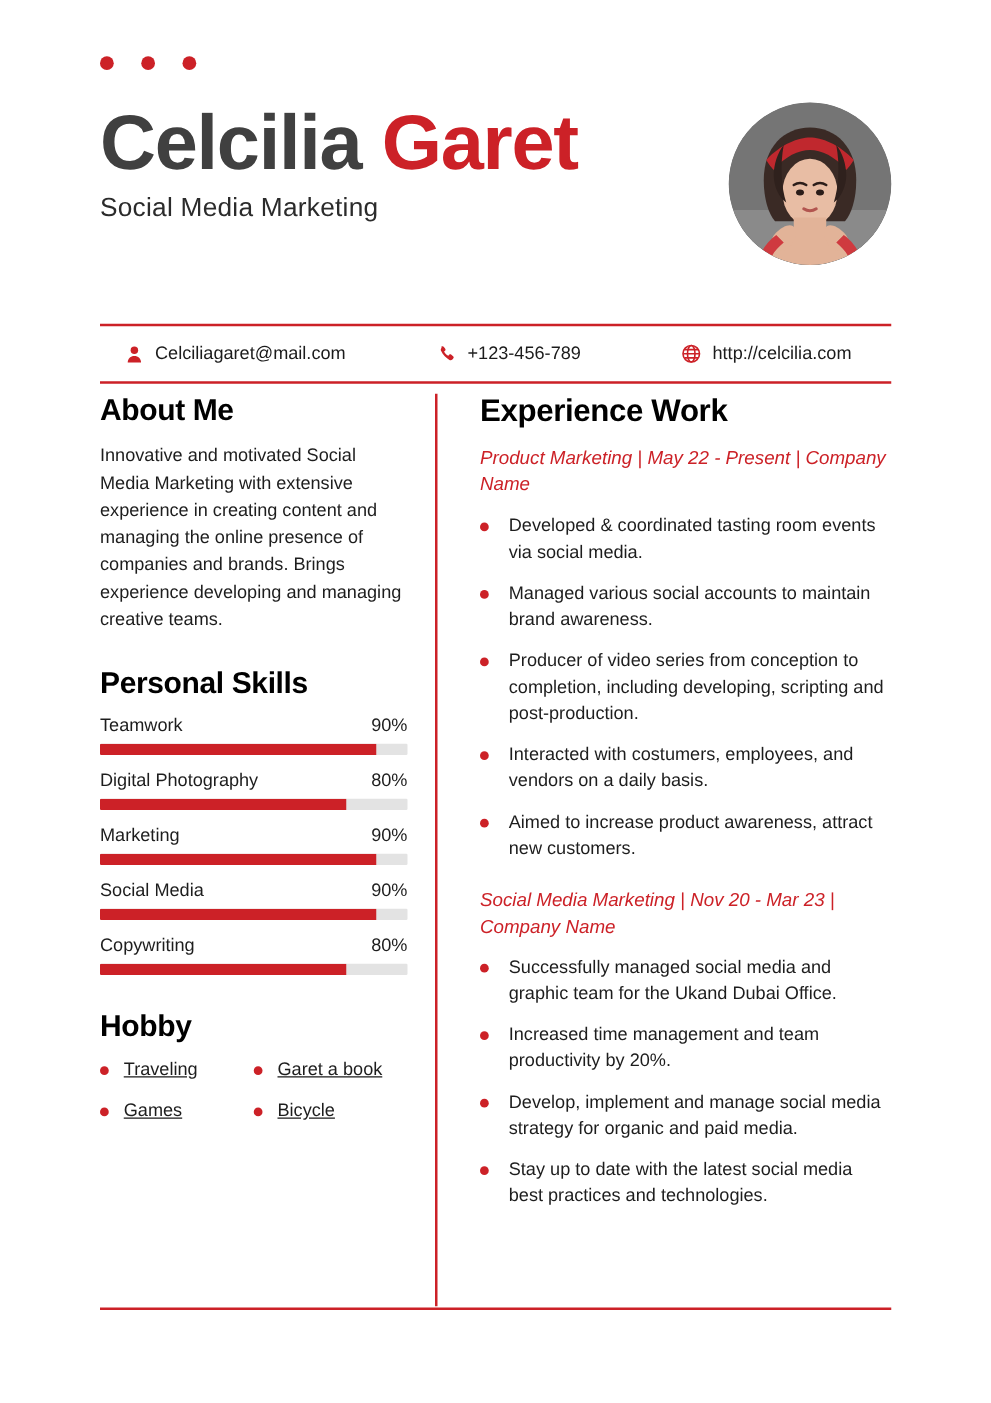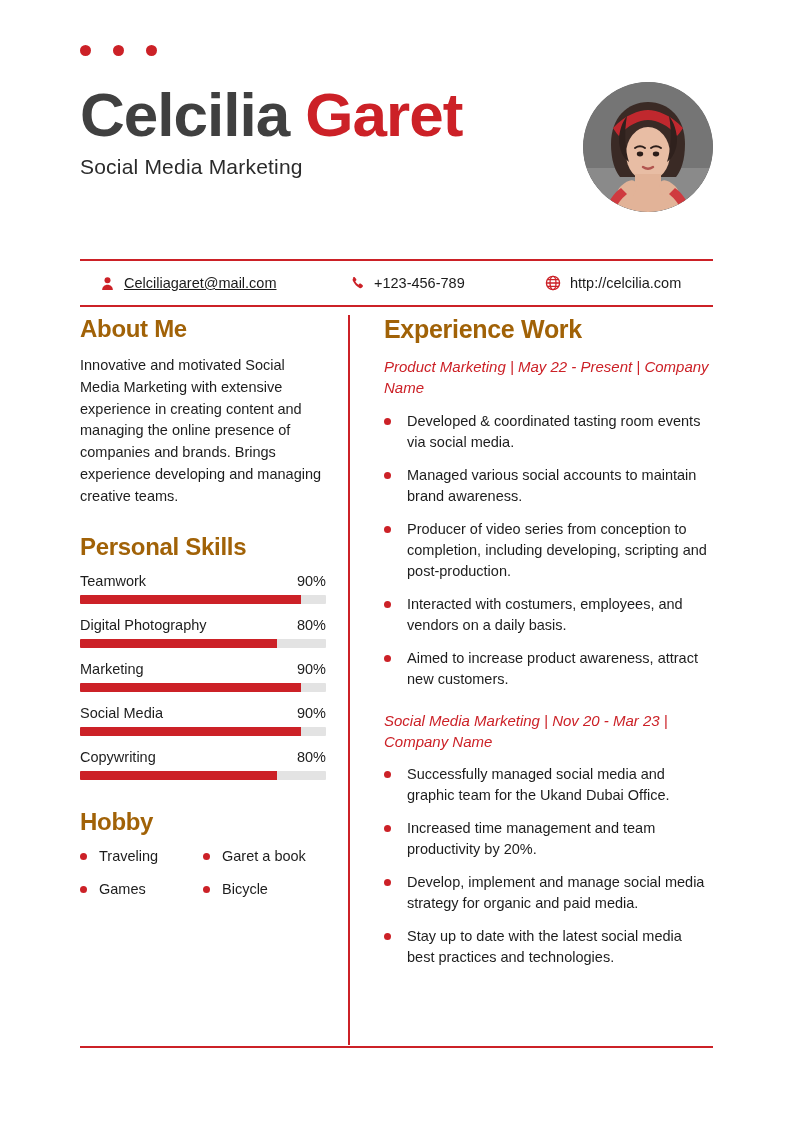--- a/index.html
+++ b/index.html
@@ -85,21 +85,21 @@
     align-items: center;
   }
   .contact-item {
     display: flex;
     align-items: center;
     gap: 9px;
     font-size: 14.5px;
     color: #1b1b1b;
     white-space: nowrap;
   }
-  .contact-item:nth-child(1) { width: 250px; padding-left: 20px; text-decoration: underline; }
+  .contact-item:nth-child(1) { width: 250px; padding-left: 20px; }
   .contact-item:nth-child(2) { width: 195px; }
   .contact-item:nth-child(3) { flex: 1; }
   .ci-icon { color: #cc2127; display: inline-flex; }
 
   
   .columns {
     position: absolute;
     top: 315px;
     left: 80px;
     right: 80px;
@@ -117,21 +117,21 @@
   }
   .col-right {
     flex: 1;
     padding-left: 34px;
     box-sizing: border-box;
   }
 
   .sec-title {
     font-size: 24px;
     font-weight: bold;
-    color: #a16207;
+    color: #000000;
     letter-spacing: -0.3px;
     margin: 0 0 12px 0;
   }
   .sec-title.exp { font-size: 25px; }
 
   .about-text {
     font-size: 14.5px;
     line-height: 1.5;
     color: #1d1d1d;
     margin: 0 0 26px 0;
@@ -155,20 +155,21 @@
   .skill-fill {
     height: 100%;
     background: #cc2127;
   }
 
   
   .hobby-title { margin-top: 28px; }
   .hobby-grid {
     display: flex;
     flex-wrap: wrap;
+    text-decoration: underline;
   }
   .hobby-item {
     width: 50%;
     display: flex;
     align-items: center;
     gap: 12px;
     font-size: 14.5px;
     color: #1d1d1d;
     margin-bottom: 17px;
   }

